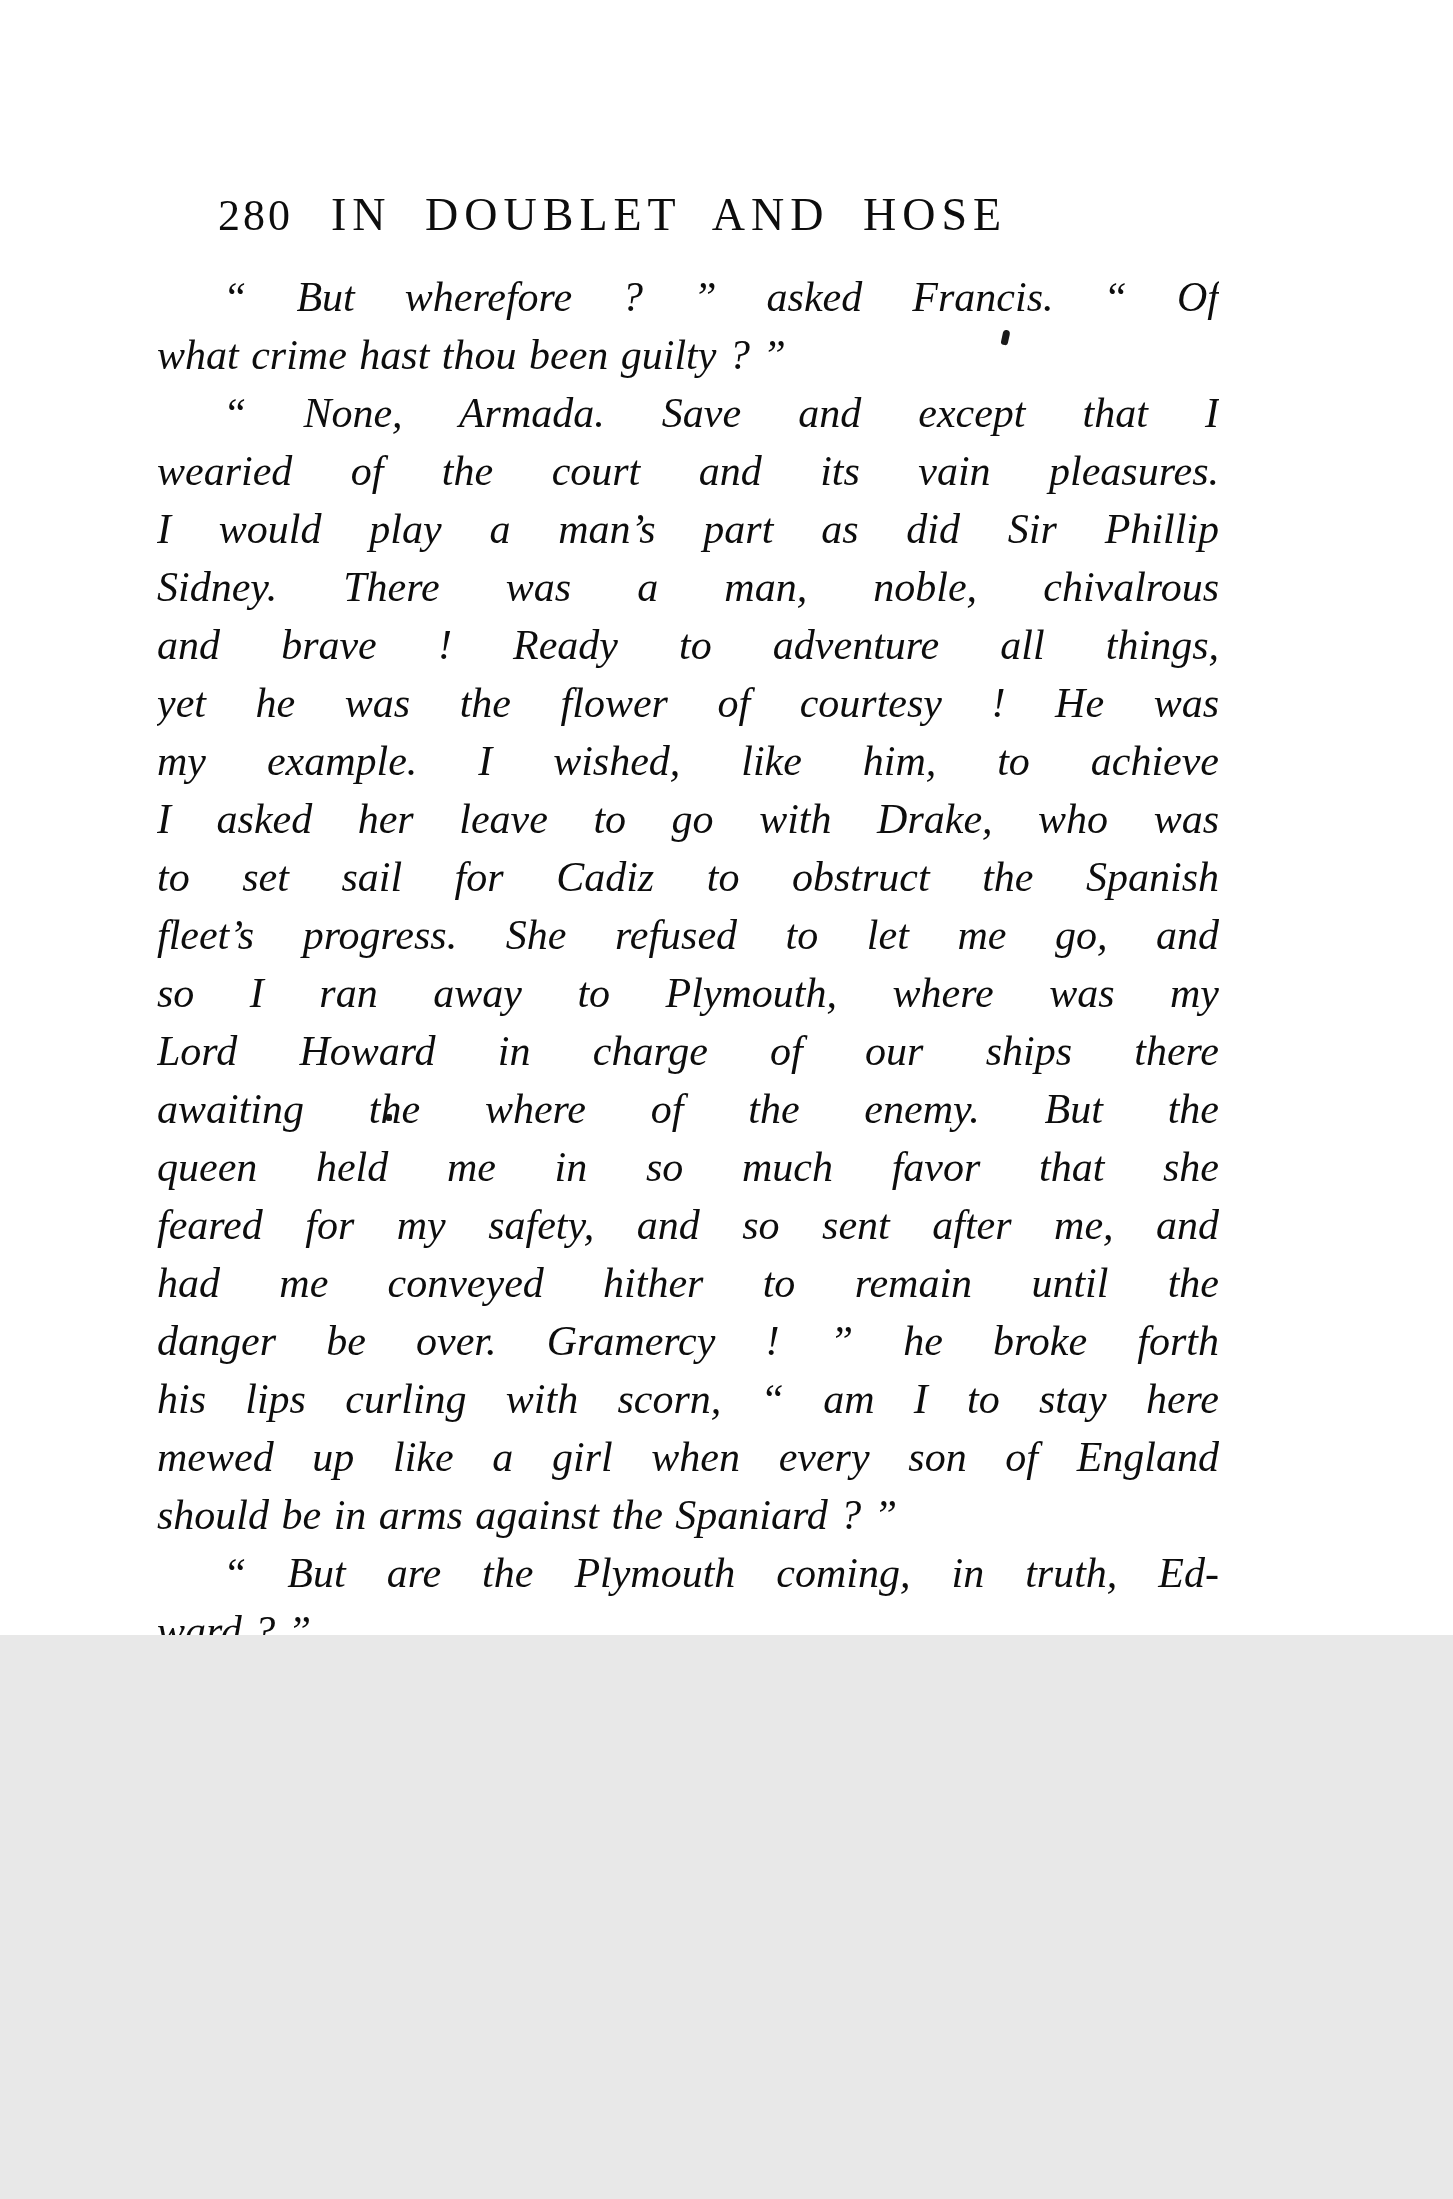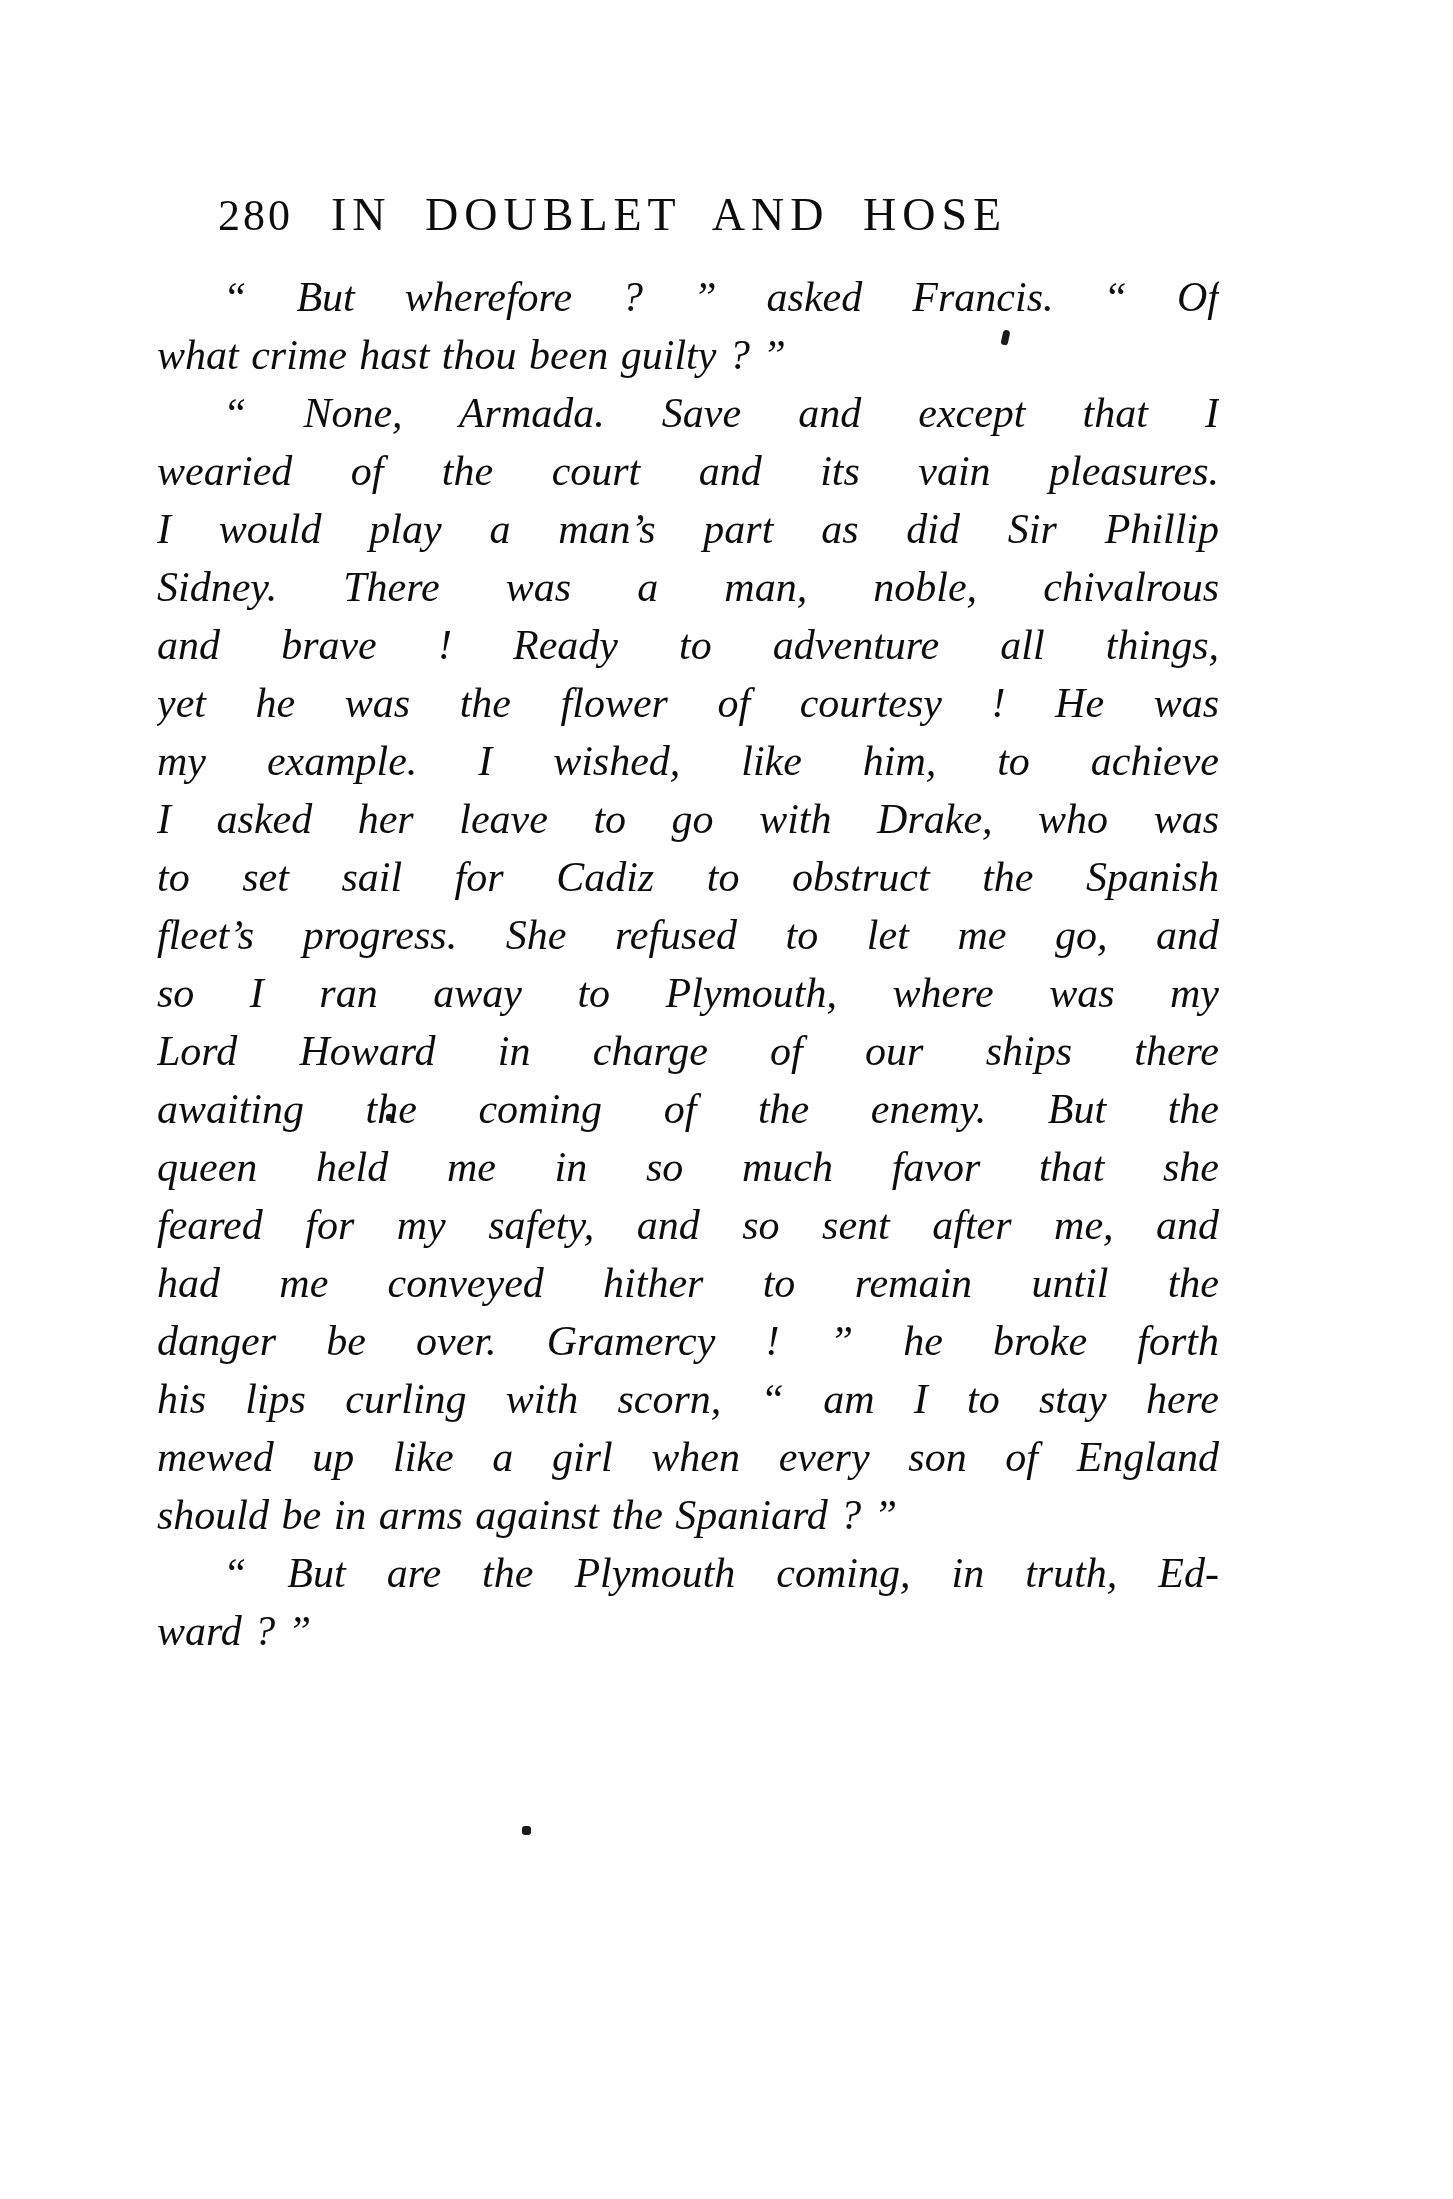--- a/index.html
+++ b/index.html
@@ -8,21 +8,21 @@
   }
   * { box-sizing: border-box; }
   html, body { margin: 0; padding: 0; }
   body {
     background: #e8e8e8;
     font-family: "Liberation Serif", "DejaVu Serif", serif;
   }
   .page {
     position: relative;
     width: 1453px;
-    height: 2199px;
+    height: 1635px;
     margin: 0 auto;
     background: var(--paper);
     color: var(--ink);
     overflow: hidden;
   }
   
   .running-head {
     position: absolute;
     top: 188px;
     left: 218px;
@@ -115,21 +115,21 @@
     <div class="line">I would play a man’s part as did Sir Phillip</div>
     <div class="line">Sidney. There was a man, noble, chivalrous</div>
     <div class="line">and brave ! Ready to adventure all things,</div>
     <div class="line">yet he was the flower of courtesy ! He was</div>
     <div class="line">my example. I wished, like him, to achieve</div>
     <div class="line">I asked her leave to go with Drake, who was</div>
     <div class="line">to set sail for Cadiz to obstruct the Spanish</div>
     <div class="line">fleet’s progress. She refused to let me go, and</div>
     <div class="line">so I ran away to Plymouth, where was my</div>
     <div class="line">Lord Howard in charge of our ships there</div>
-    <div class="line">awaiting the coming of the enemy. But the</div>
+    <div class="line">awaiting the where of the enemy. But the</div>
     <div class="line">queen held me in so much favor that she</div>
     <div class="line">feared for my safety, and so sent after me, and</div>
     <div class="line">had me conveyed hither to remain until the</div>
     <div class="line">danger be over. Gramercy ! ” he broke forth</div>
     <div class="line">his lips curling with scorn, “ am I to stay here</div>
     <div class="line">mewed up like a girl when every son of England</div>
     <div class="line last">should be in arms against the Spaniard ? ”</div>
 
     <div class="line indent">“ But are the Plymouth coming, in truth, Ed-</div>
     <div class="line last">ward ? ”</div>

